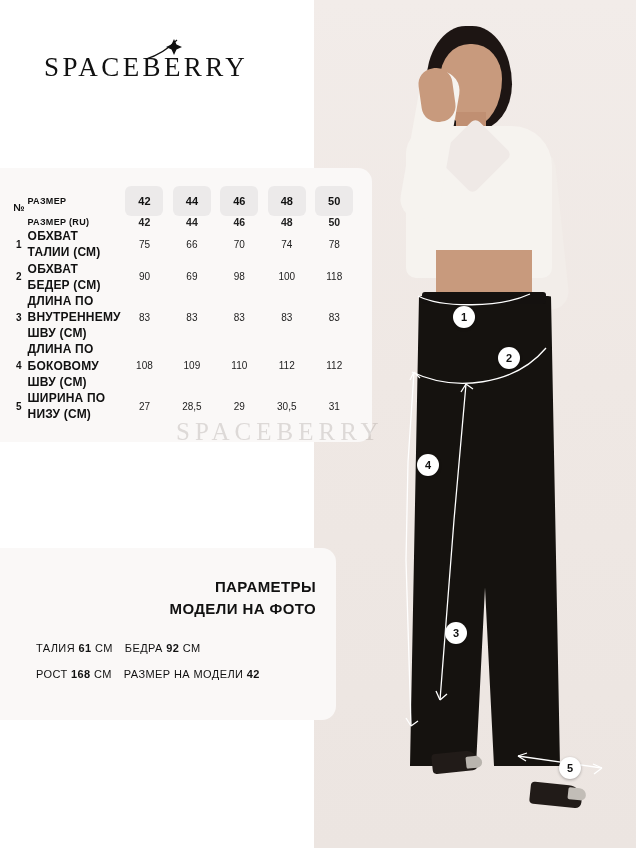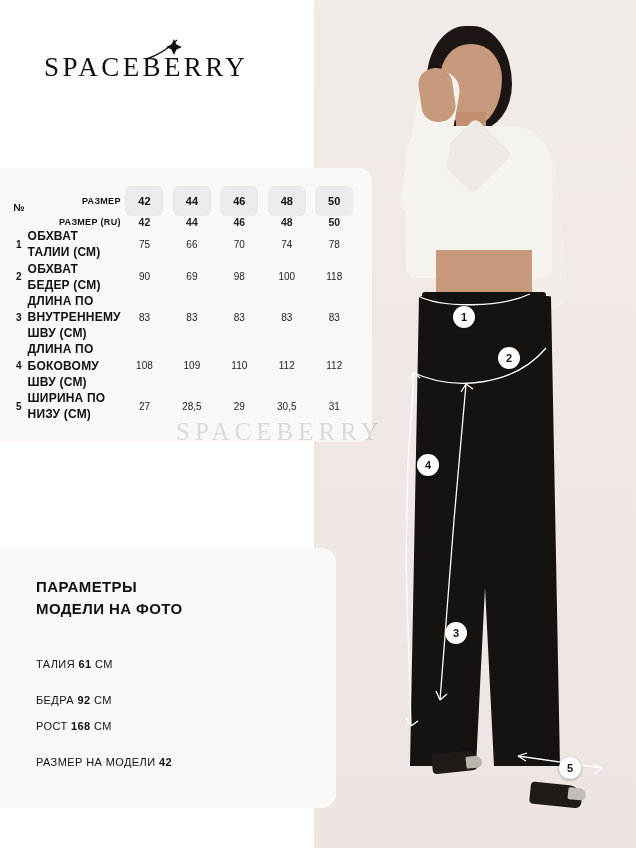--- a/index.html
+++ b/index.html
@@ -276,21 +276,20 @@
     border-radius: 6px;
     font-size: 11px;
     font-weight: 700;
     color: #111;
   }
   .hdr-label {
     font-size: 9px;
     font-weight: 700;
     letter-spacing: .3px;
     text-transform: uppercase;
-    text-align: right;
   }
   .row-ru td { padding-bottom: 10px; font-weight: 700; }
   .row-ru .val { font-weight: 700; font-size: 10.5px; }
   .data-row td { padding: 9px 0; }
 
   
   .watermark {
     position: absolute;
     left: 176px;
     top: 418px;
@@ -313,30 +312,30 @@
     padding: 28px 20px 26px 36px;
     box-sizing: border-box;
   }
   .params-title {
     font-size: 15px;
     font-weight: 700;
     line-height: 1.45;
     letter-spacing: .4px;
     text-transform: uppercase;
     color: #111;
-    margin-bottom: 38px;
+    margin-bottom: 22px;
+    text-align: right;
   }
   .params-row {
     display: flex;
-    gap: 24px;
+    gap: 12px;
     font-size: 11px;
     letter-spacing: .4px;
     color: #111;
     margin-bottom: 14px;
-    flex-direction: column;
   }
   .params-row .item { white-space: nowrap; }
   .params-row .item b { font-weight: 700; }
   .pk { text-transform: uppercase; }
 </style>
 </head>
 <body>
 
 <div class="logo-wrap">
   <div class="logo-text">SPACEBERRY</div>

